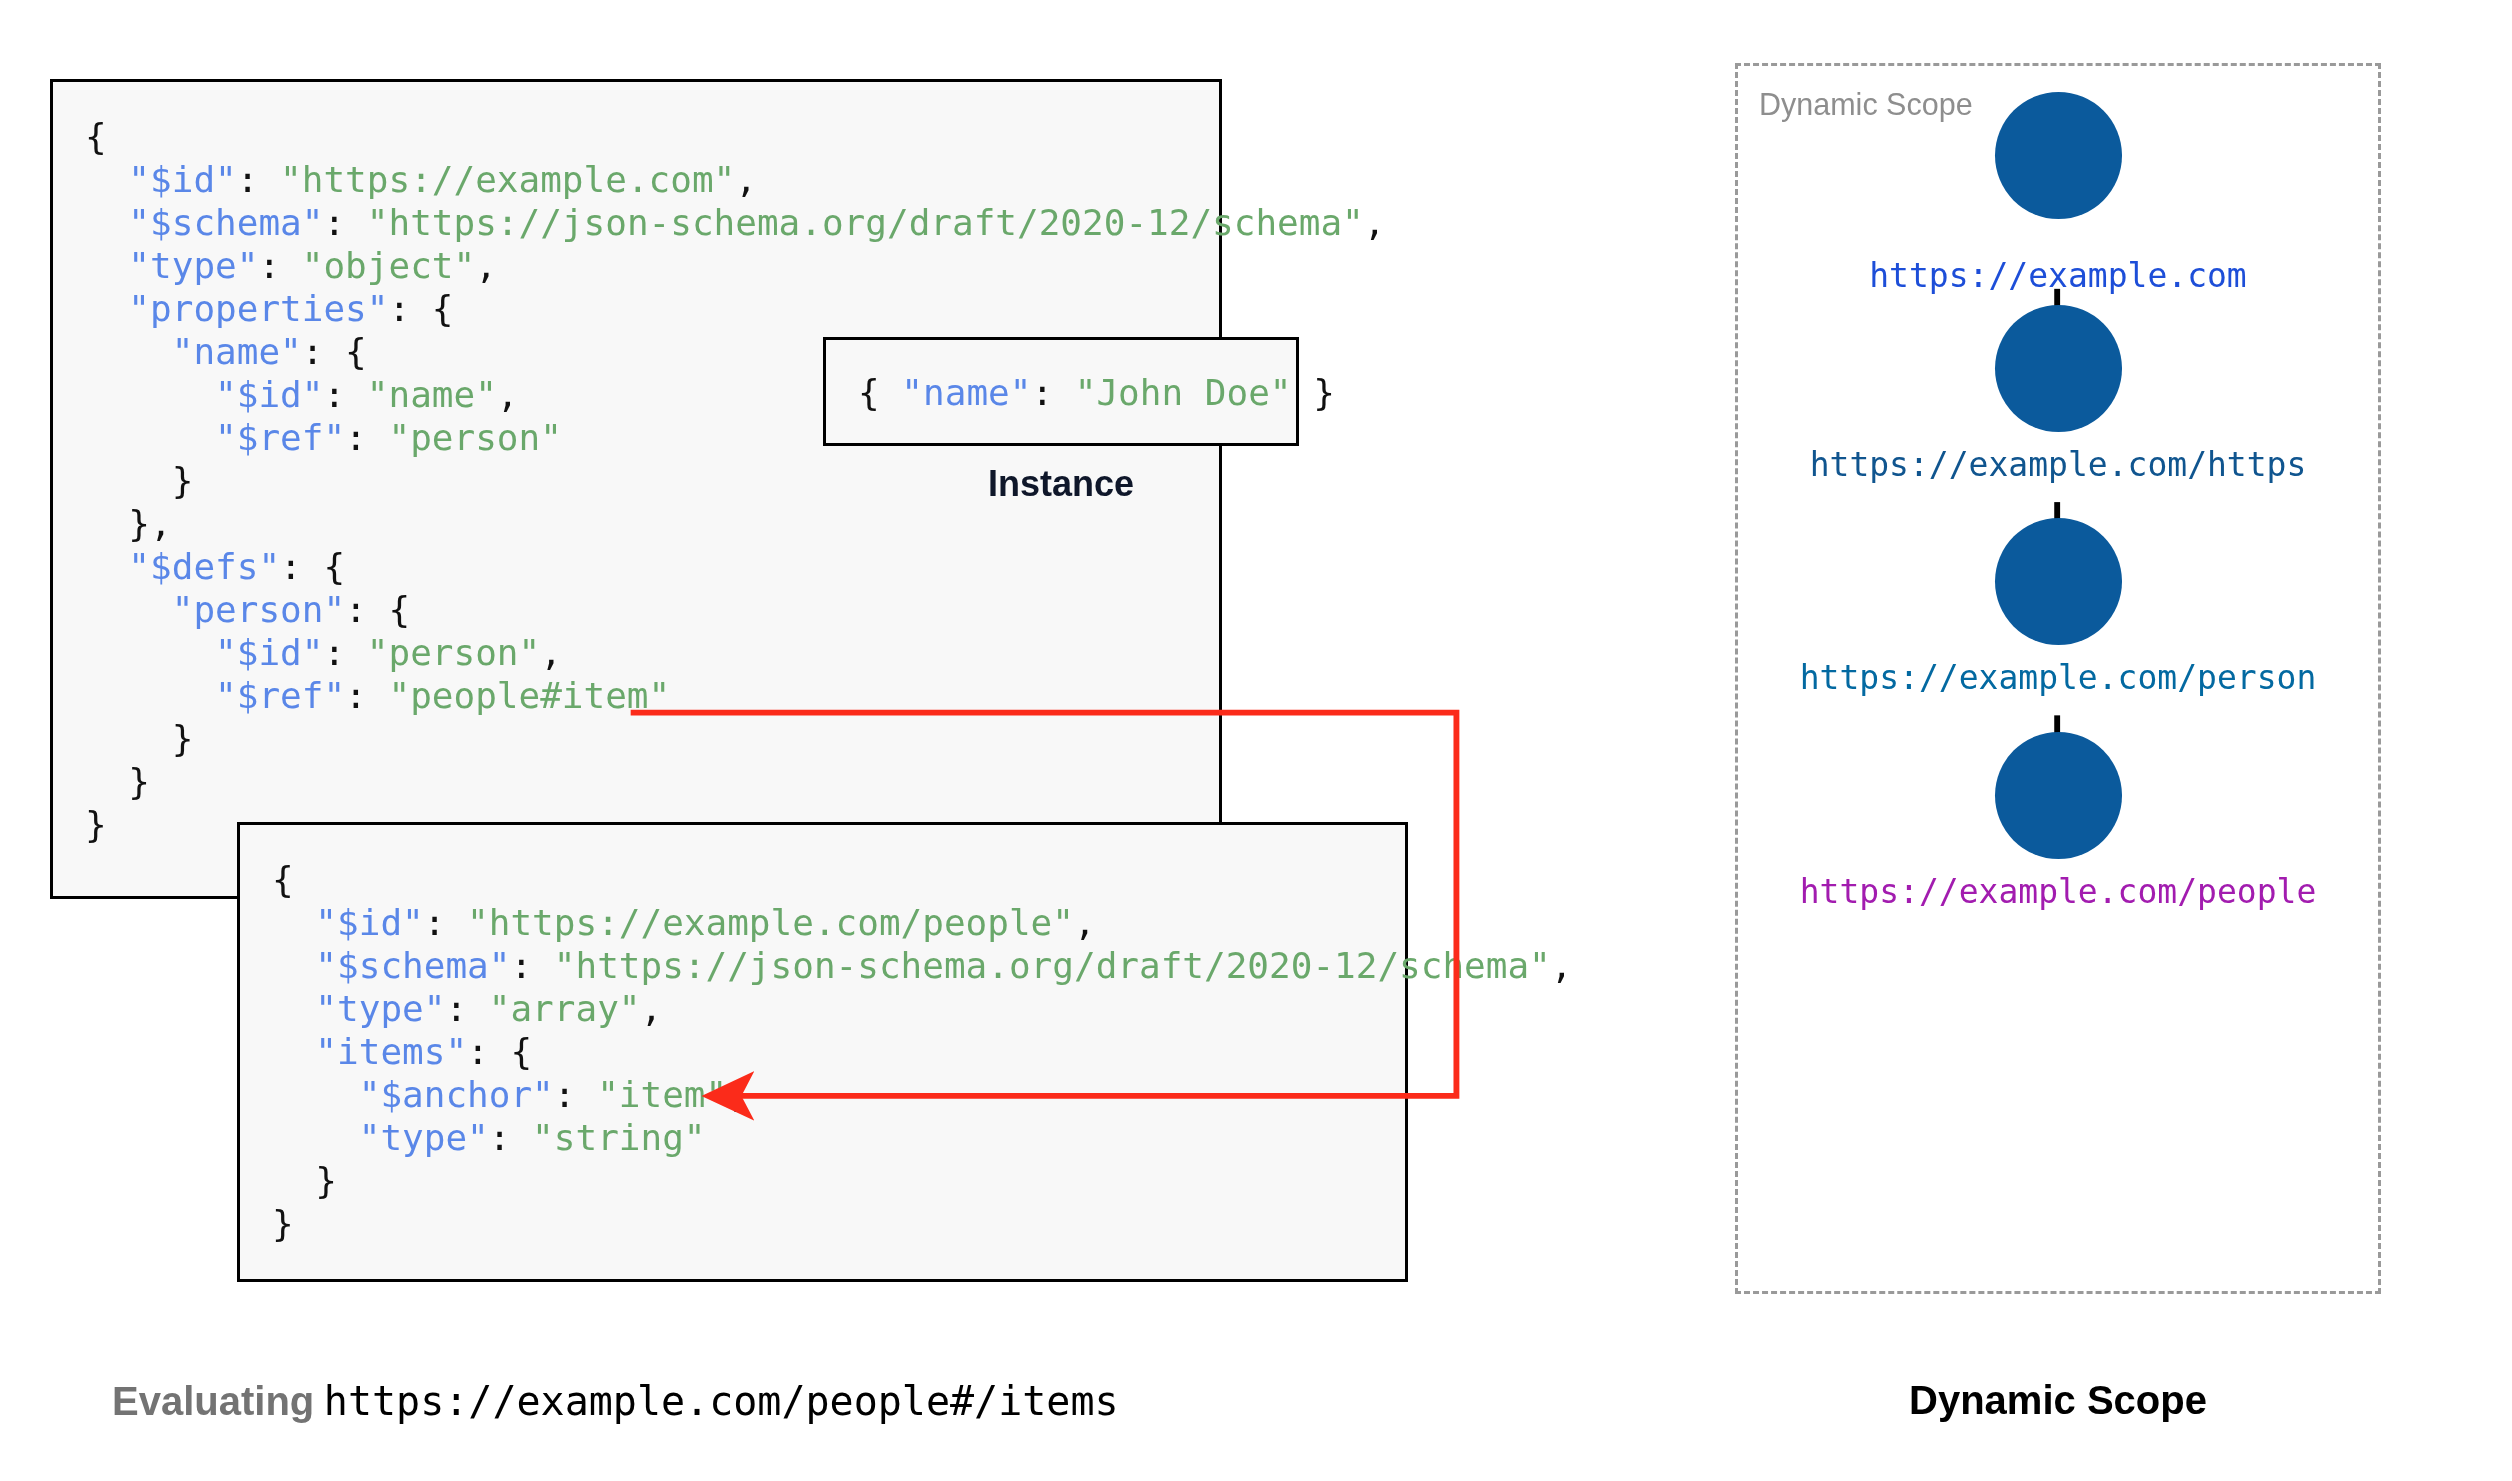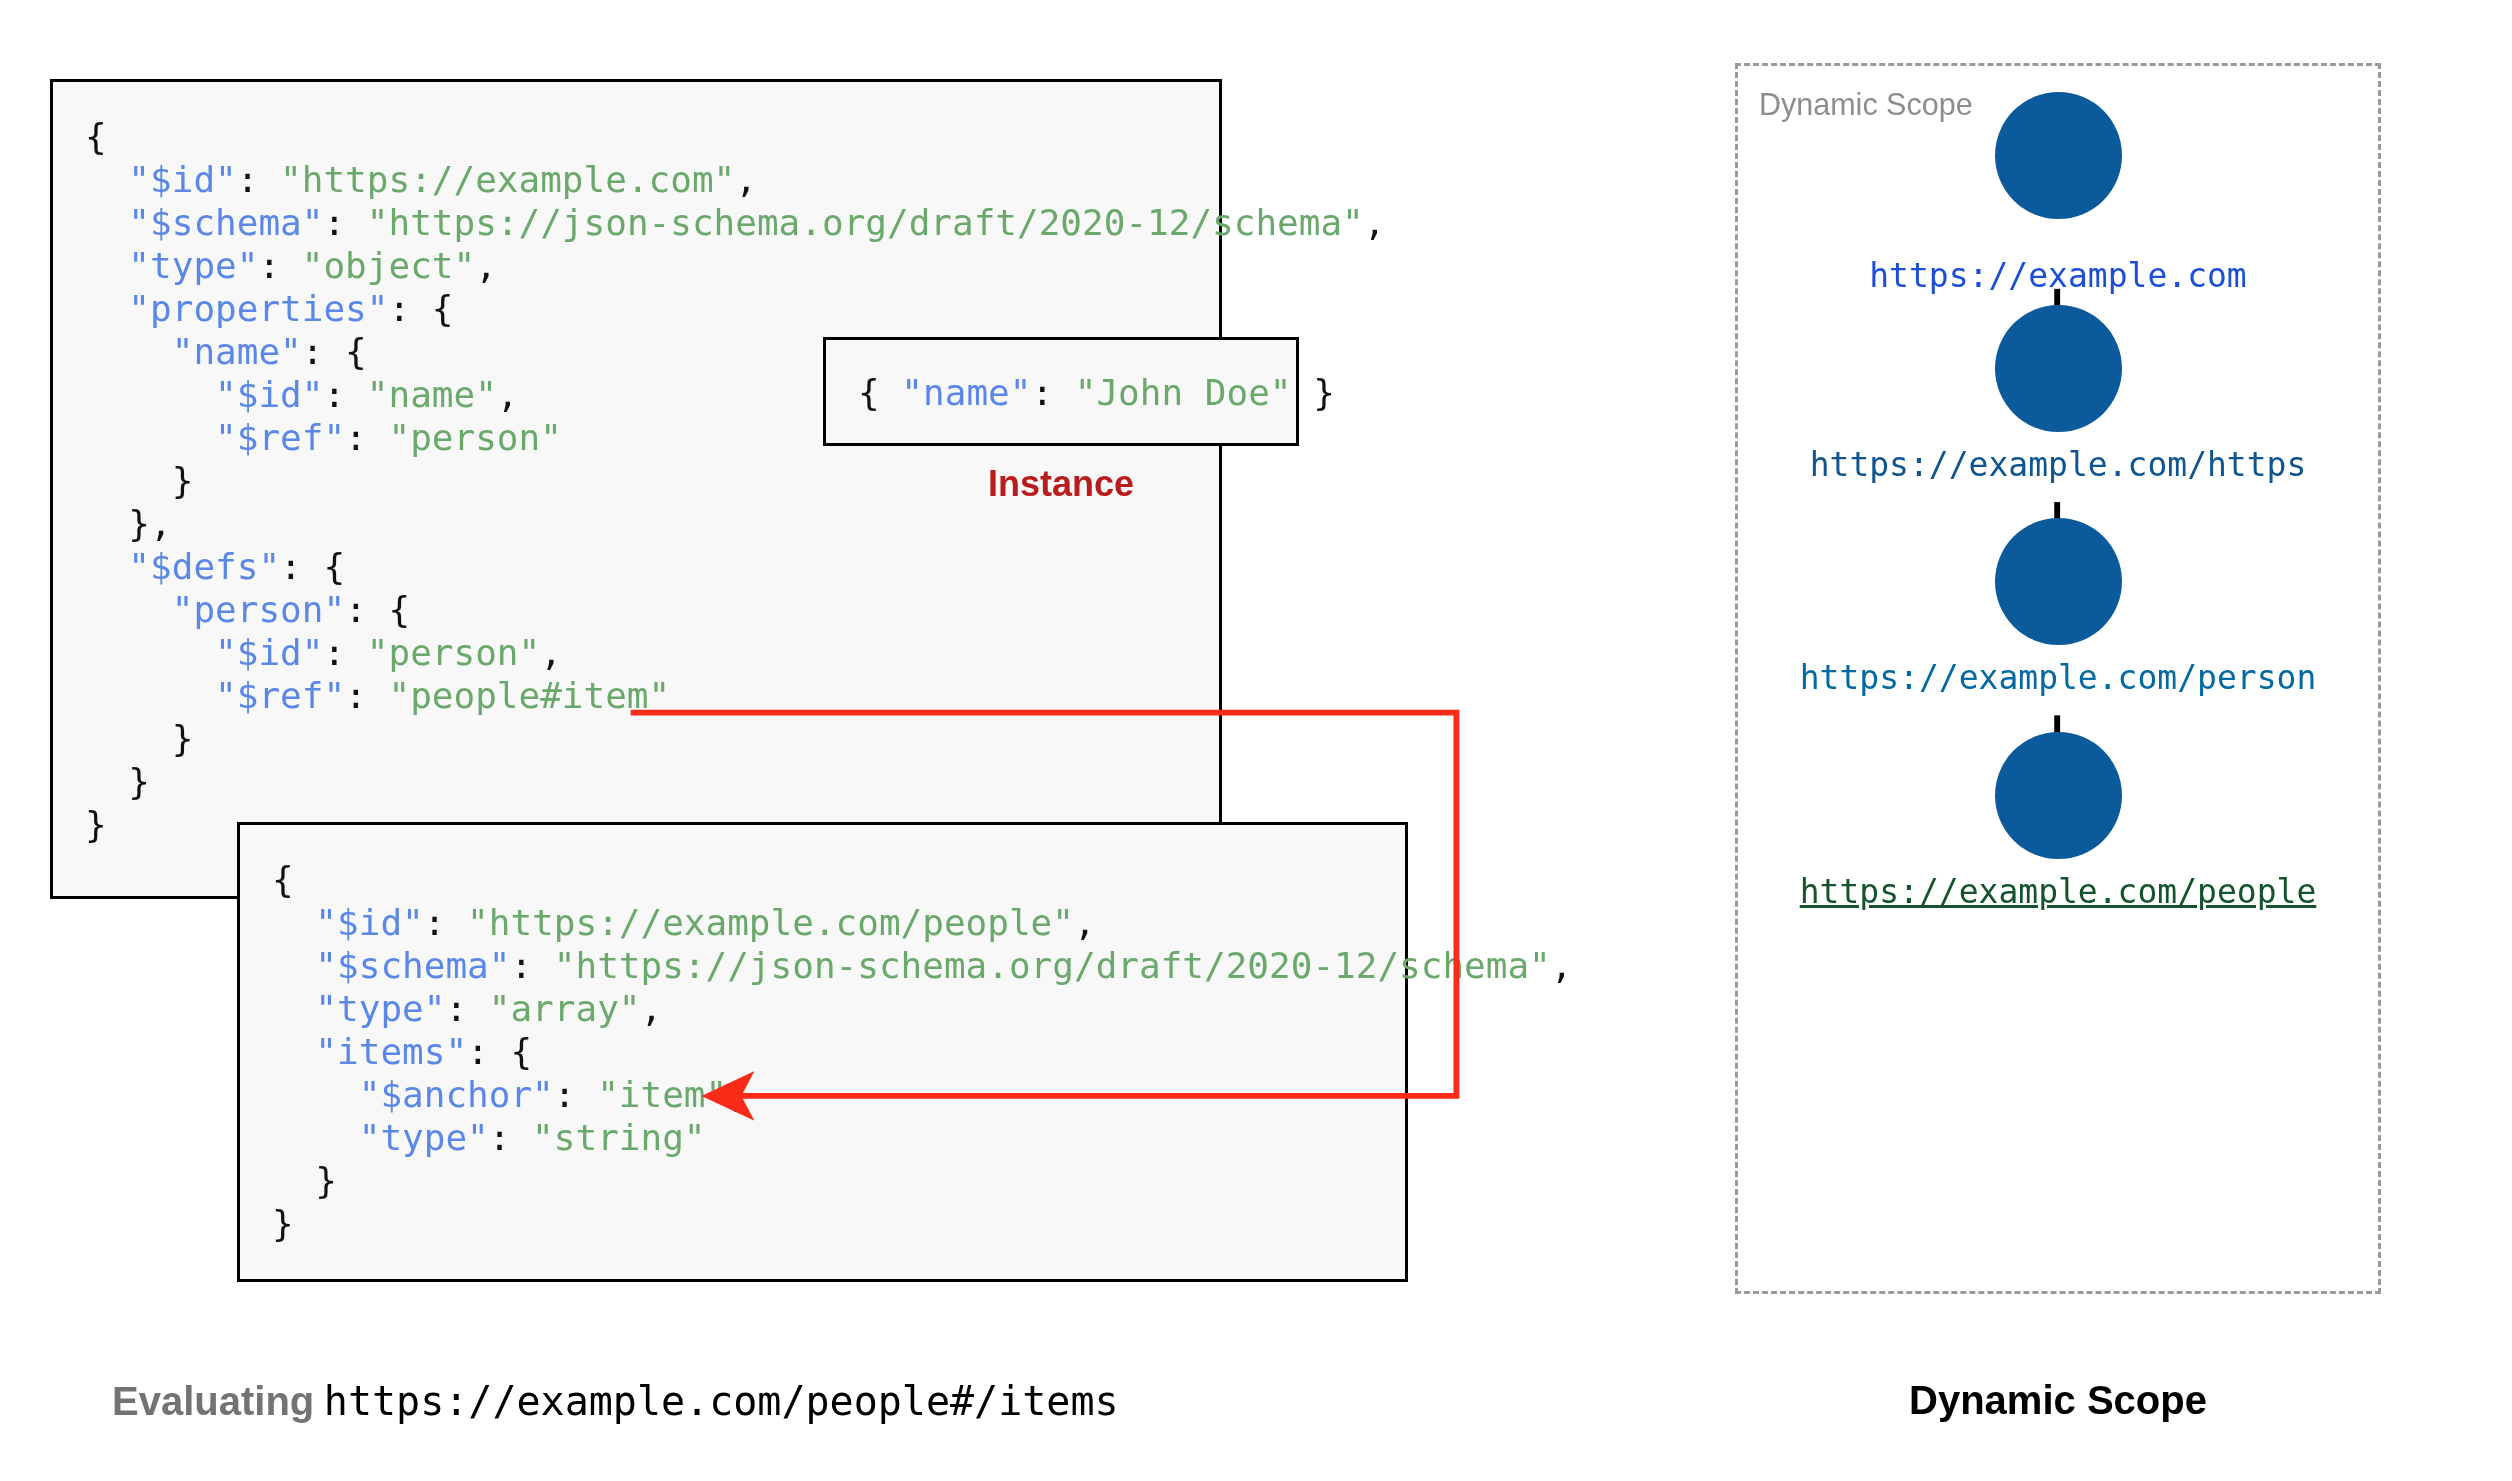--- a/index.html
+++ b/index.html
@@ -60,21 +60,21 @@
     font-size: 36px;
     line-height: 43px;
   }
   #instance-caption {
     position: absolute;
     left: 823px; top: 463px;
     width: 476px;
     text-align: center;
     font-size: 36px;
     font-weight: bold;
-    color: #b91c1c;
+    color: #0f172a;
     z-index: 6;
     font-family: "Liberation Sans", sans-serif;
   }
 
   
   #schema-people-box {
     left: 237px; top: 822px;
     width: 1171px; height: 460px;
     z-index: 5;
   }
@@ -229,20 +229,20 @@
       <div class="scope-node" style="top: 305px;">
         <div class="scope-circle" style="background: rgb(11, 90, 156);"></div>
         <div class="scope-label" style="color: rgb(16, 85, 143);">https://example.com/https</div>
       </div>
       <div class="scope-node" style="top: 518px;">
         <div class="scope-circle" style="background: rgb(11, 90, 156);"></div>
         <div class="scope-label" style="color: #0369a1;">https://example.com/person</div>
       </div>
       <div class="scope-node" style="top: 732px;">
         <div class="scope-circle" style="background: rgb(11, 90, 156);"></div>
-        <div class="scope-label" style="color: #14532d; text-decoration: underline;">https://example.com/people</div>
+        <div class="scope-label" style="color: #a21caf;">https://example.com/people</div>
       </div>
     </div>
 
   <div id="scope-caption">Dynamic Scope</div>
 
 </div>
 
 
 </body></html>

